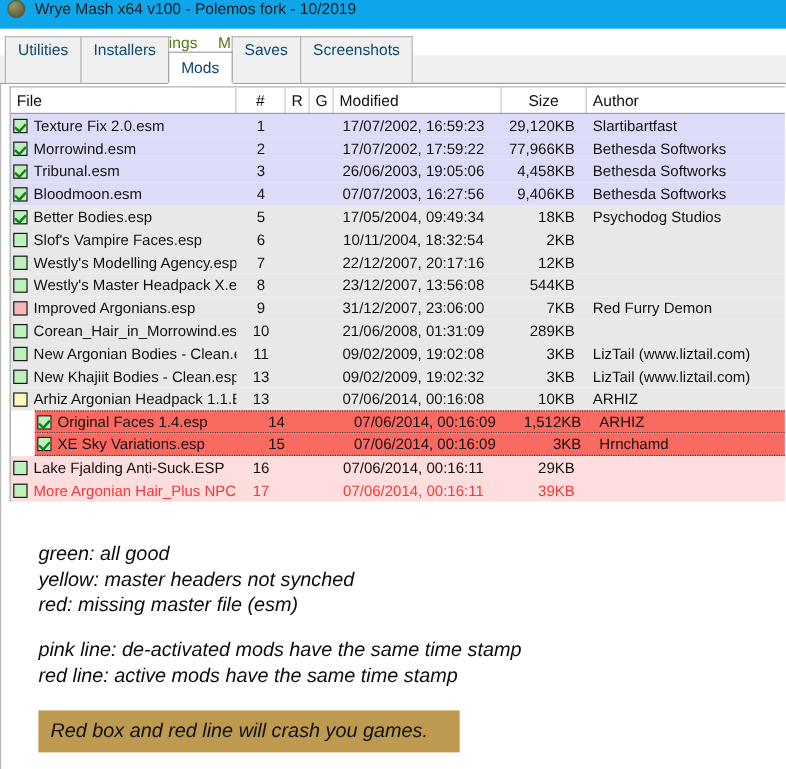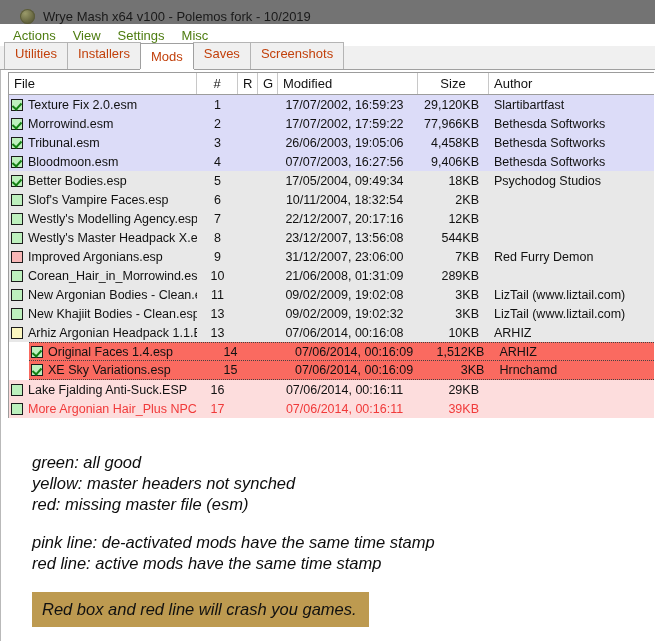--- a/index.html
+++ b/index.html
@@ -11,23 +11,23 @@
     height: 641px;
     background: #ffffff;
     font-family: "Liberation Sans", sans-serif;
     overflow: hidden;
   }
 
   
   #titlebar {
     height: 24px;
     display: flex;
-    align-items: flex-end;
-    padding-left: 20px;
-    background: #737373;
+    align-items: flex-start;
+    padding-left: 6px;
+    background: #0ea5e9;
   }
   #app-icon {
     width: 15px;
     height: 15px;
     border-radius: 50%;
     background: radial-gradient(circle at 35% 30%, #9a9a6a 0%, #6b6b44 55%, #4a4a2c 100%);
     box-shadow: inset 0 0 0 1px #5a5a3a;
     flex: 0 0 auto;
   }
   #title-text {
@@ -59,22 +59,22 @@
     position: relative;
     background: #f0f0f0;
     display: flex;
     align-items: flex-end;
     padding-left: 4px;
     box-sizing: border-box;
     border-bottom: 1px solid #a0a0a0;
   }
   .tab {
     font-size: 13px;
-    color: #c2410c;
-    padding: 3px 10px 8px 10px;
+    color: #0c4a6e;
+    padding: 3px 10px 20px 10px;
     border: 1px solid #b4b4b4;
     border-bottom: none;
     background: #f0f0f0;
     margin-right: -1px;
     line-height: 15px;
     cursor: default;
     white-space: nowrap;
     position: relative;
     z-index: 1;
     text-align: center;
@@ -196,21 +196,21 @@
     color: #0c0c0c;
     font-style: italic;
   }
   #legend .gap { height: 17px; }
   #highlight-box {
     display: inline-block;
     background: #bd9a50;
     color: #101010;
     font-size: 16.5px;
     line-height: 20px;
-    padding: 7px 12px 8px 10px;
+    padding: 7px 26px 8px 10px;
     margin-top: 18px;
   }
   #left-rail {
     position: absolute;
     left: 0;
     top: 66px;
     width: 1px;
     height: 575px;
     background: #b9b9b9;
   }

